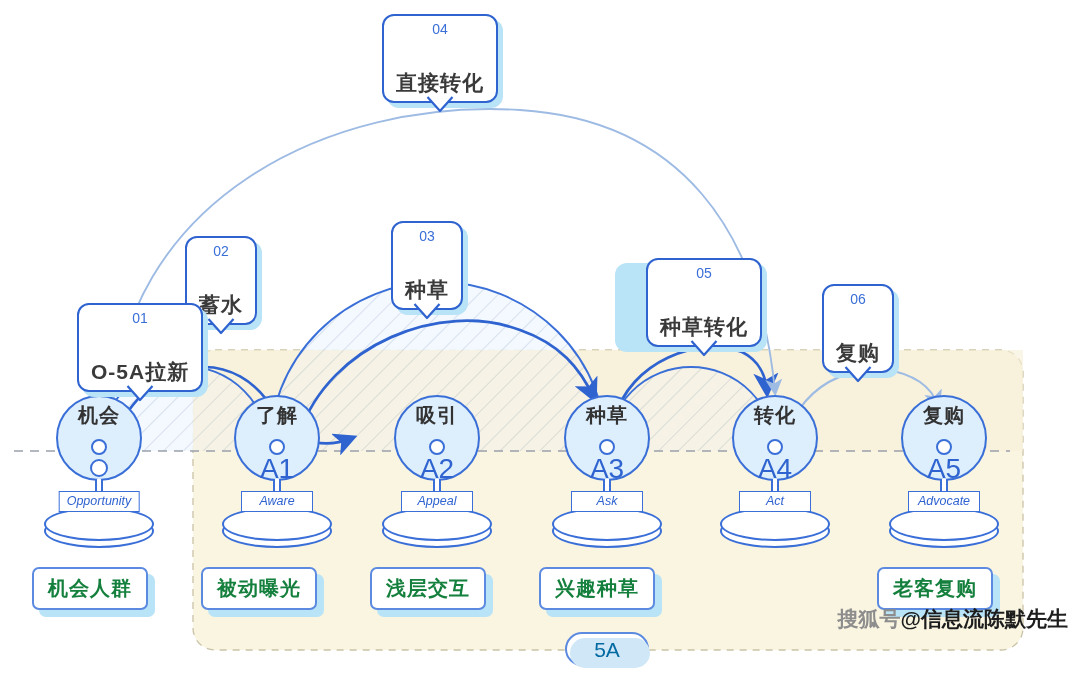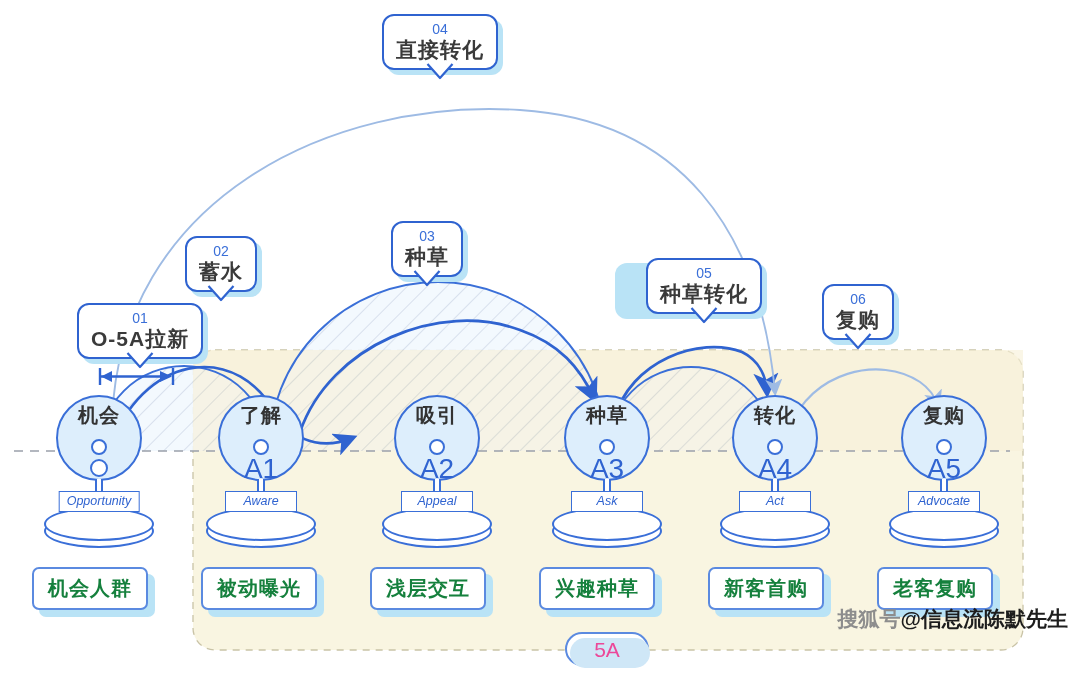--- a/index.html
+++ b/index.html
@@ -76,21 +76,21 @@
   .callout .shadow{
     position:absolute;left:5px;top:5px;right:-5px;bottom:-5px;
     background:#b9e3f6;border-radius:12px;
   }
   .callout .body{
     position:relative;
     background:#ffffff;border:2.2px solid #2f63d0;border-radius:12px;
     padding:5px 12px 6px;text-align:center;white-space:nowrap;
   }
   .callout .num{font-size:14px;color:#3a6fd8;line-height:16px;}
-  .callout .txt{font-size:21px;font-weight:bold;color:#3a3a3a;line-height:25px;letter-spacing:1px;}
+  .callout .txt{font-size:21px;font-weight:bold;color:#3a3a3a;line-height:25px;letter-spacing:1px;margin-top:33px;}
   .callout .tail{
     position:absolute;left:50%;margin-left:-13px;bottom:-12px;
     width:26px;height:14px;overflow:visible;
   }
 
   
   .blabel{position:absolute;z-index:7;}
   .blabel .sh{
     position:absolute;left:7px;top:7px;right:-7px;bottom:-7px;
     background:#b9e3f6;border-radius:7px;
@@ -100,21 +100,21 @@
     background:#ffffff;border:2.2px solid #5b8ae0;border-radius:7px;
     padding:6px 14px;text-align:center;white-space:nowrap;
     font-size:20px;font-weight:bold;color:#15803d;letter-spacing:1px;
   }
 
   
   #pill5a{
     position:absolute;z-index:7;left:565px;top:632px;
     width:84px;height:34px;
     background:#ffffff;border:2px solid #5b8ae0;border-radius:17px;
-    color:#ec4899;font-size:21px;line-height:31px;text-align:center;
+    color:#0369a1;font-size:21px;line-height:31px;text-align:center;
     box-sizing:border-box;
   }
   #pill5a .sh{
     position:absolute;left:3px;top:4px;right:-3px;bottom:-4px;
     background:#cfe7f7;border-radius:17px;z-index:-1;
   }
 
   
   #watermark{
     position:absolute;z-index:9;right:12px;bottom:8px;
@@ -266,21 +266,21 @@
     <div class="ball">
       <div class="ball-cn">机会</div>
       <div class="ball-dot"></div>
       <div class="ball-dot2"></div>
     </div>
     <div class="stem"></div>
     <div class="plate"></div>
     <div class="entag">Opportunity</div>
   </div>
 
-  <div class="node" style="left:196px;top:395px;">
+  <div class="node" style="left:212px;top:395px;">
     <div class="plate2"></div>
     <div class="ball">
       <div class="ball-cn">了解</div>
       <div class="ball-dot"></div>
       <div class="ball-code">A1</div>
     </div>
     <div class="stem"></div>
     <div class="plate"></div>
     <div class="entag">Aware</div>
   </div>
@@ -341,24 +341,20 @@
     <div class="sh"></div>
     <div class="bd">被动曝光</div>
   </div>
   <div class="blabel" style="left:370px;top:567px;">
     <div class="sh"></div>
     <div class="bd">浅层交互</div>
   </div>
   <div class="blabel" style="left:539px;top:567px;">
     <div class="sh"></div>
     <div class="bd">兴趣种草</div>
-  </div>
-  <div class="blabel" style="left:708px;top:567px;">
-    <div class="sh"></div>
-    <div class="bd">新客首购</div>
   </div>
   <div class="blabel" style="left:877px;top:567px;">
     <div class="sh"></div>
     <div class="bd">老客复购</div>
   </div>
 
   <div id="pill5a">
     <div class="sh"></div>
     <span>5A</span>
   </div>

